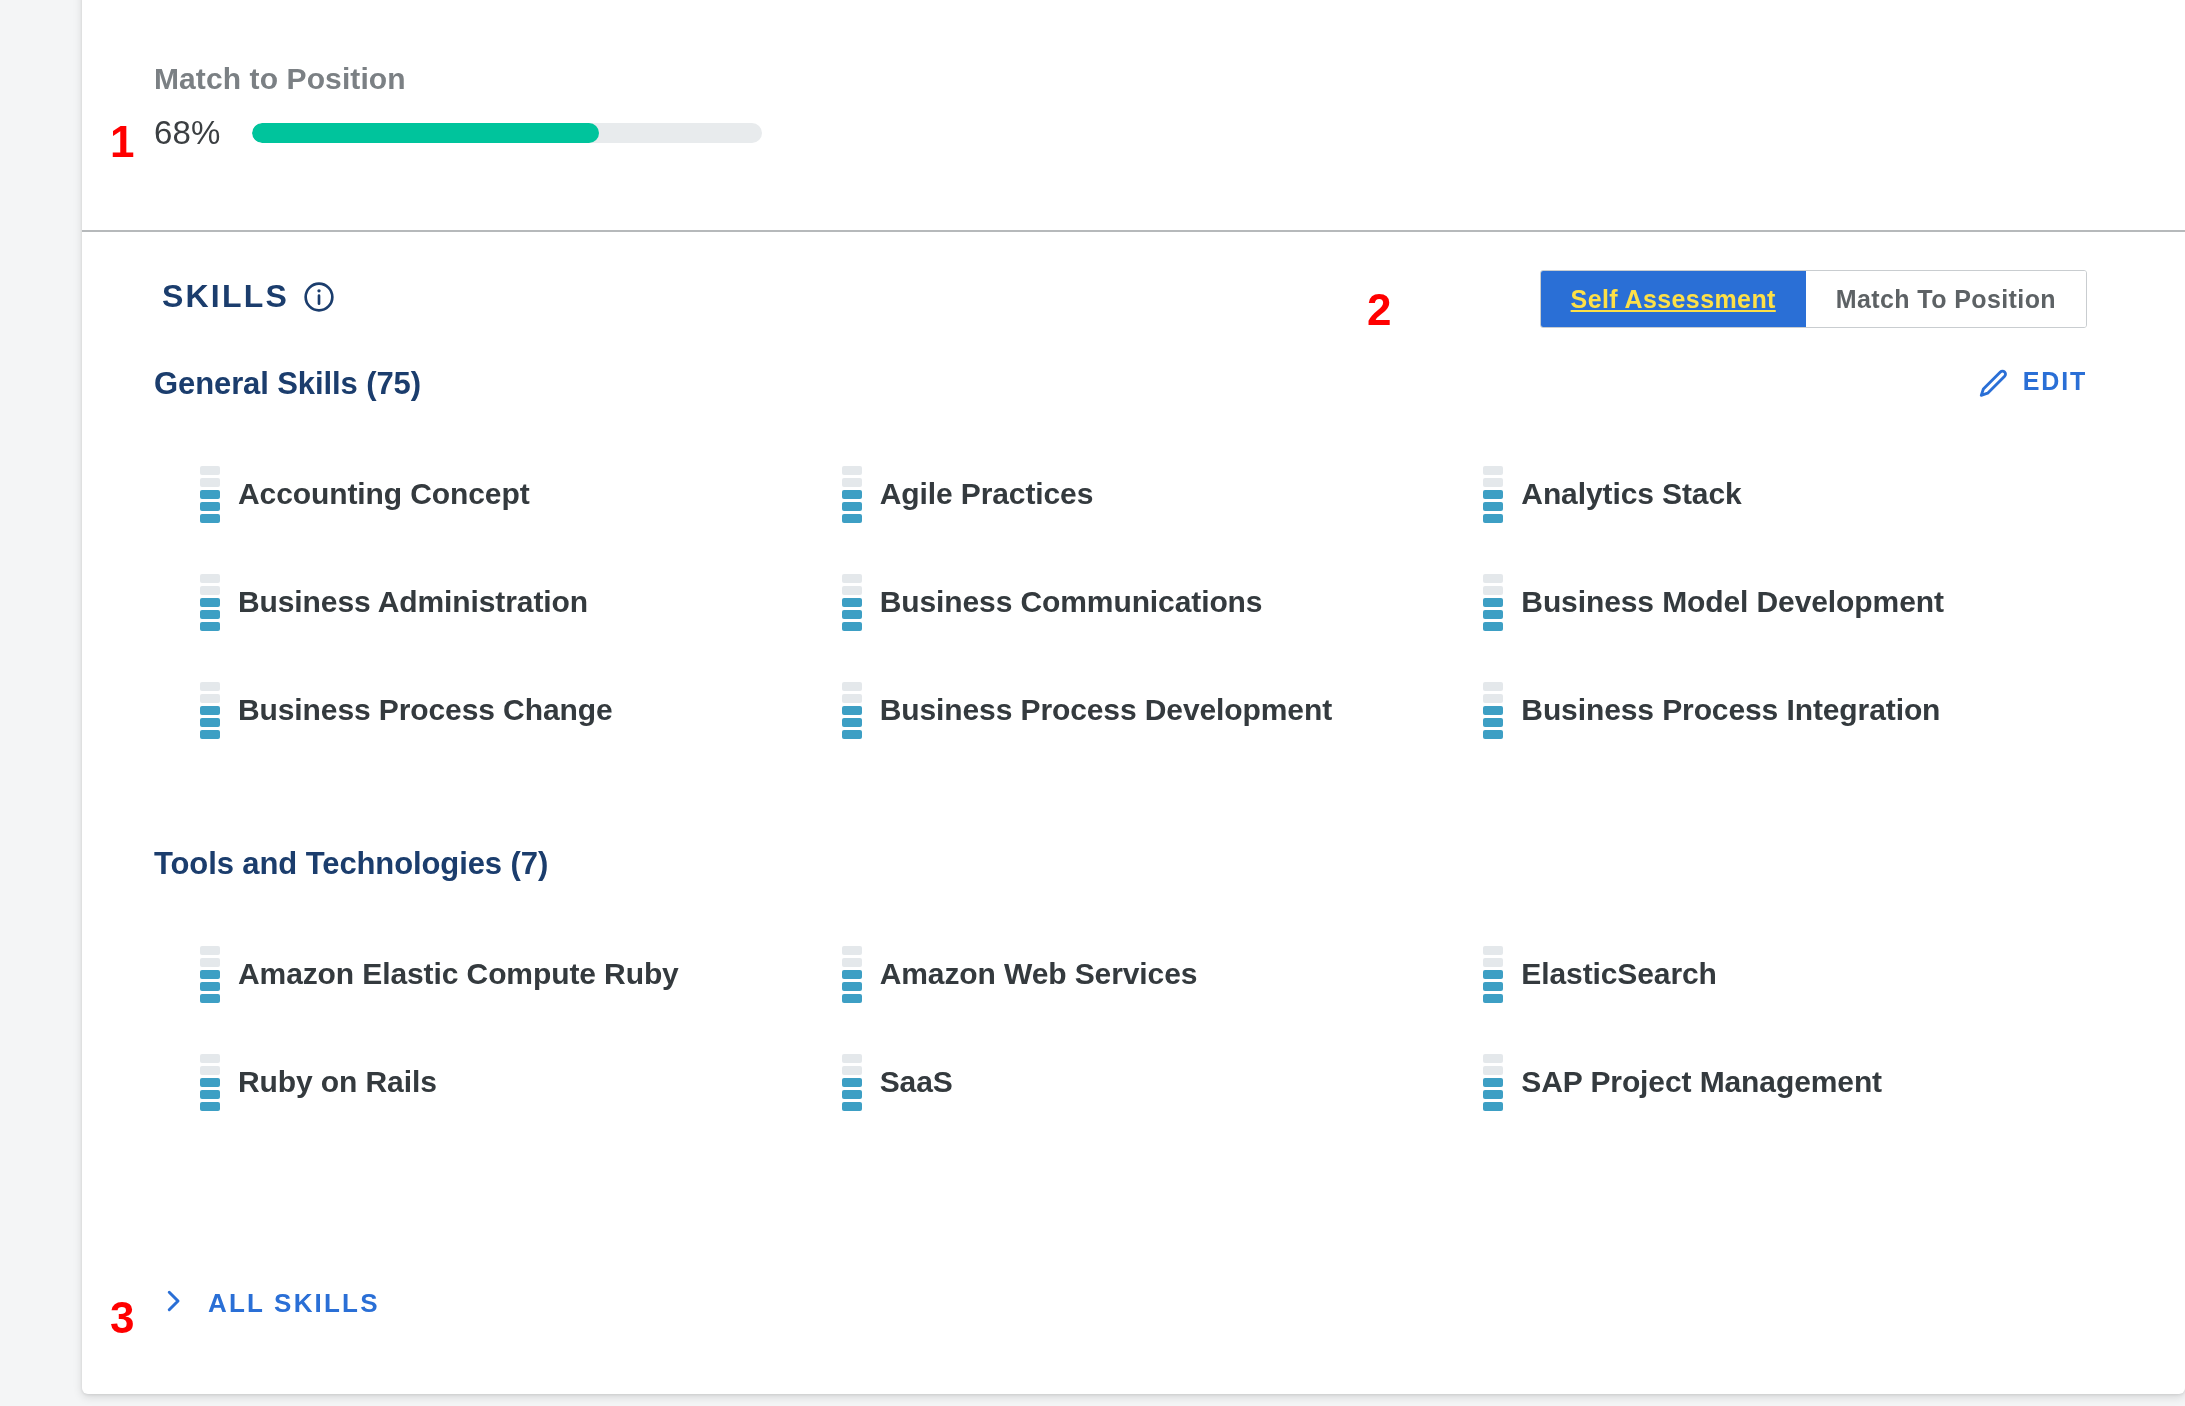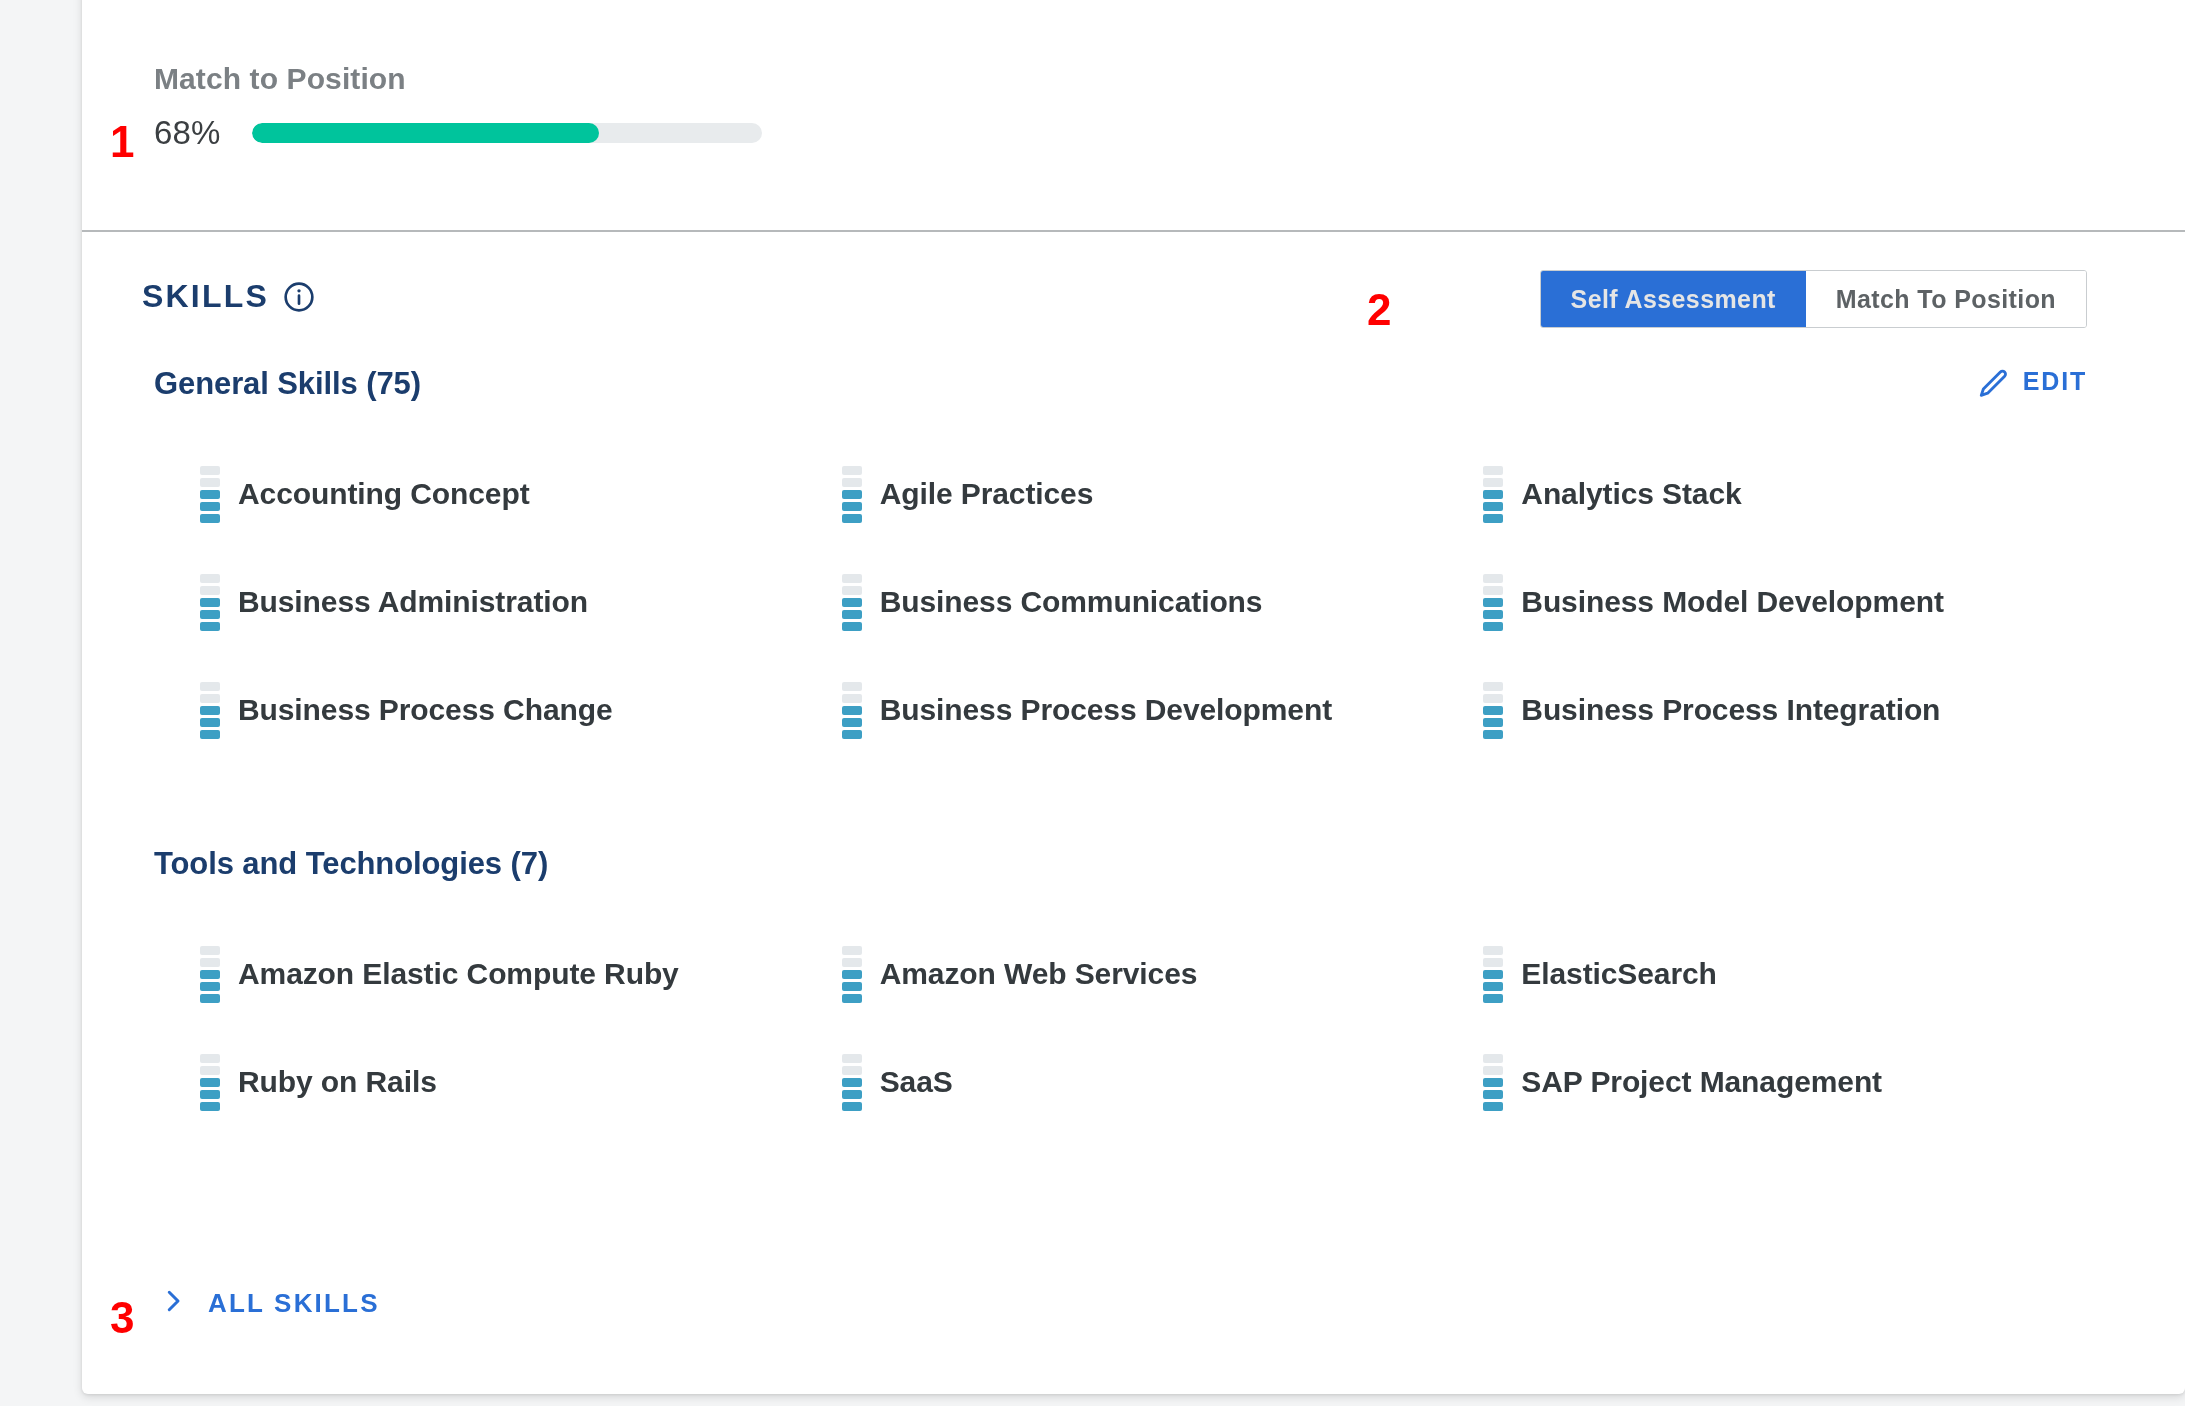--- a/index.html
+++ b/index.html
@@ -92,21 +92,21 @@
   
   .skills-header {
     position: absolute;
     left: 0;
     top: 244px;
     width: 100%;
     height: 130px;
   }
   .skills-title-wrap {
     position: absolute;
-    left: 60px;
+    left: 80px;
     top: 48px;
     display: flex;
     align-items: center;
     gap: 14px;
   }
   .skills-title {
     font-size: 32px;
     font-weight: bold;
     color: #1b3d6d;
     letter-spacing: 2.2px;
@@ -138,21 +138,22 @@
     padding: 0 30px;
     cursor: pointer;
     background: #ffffff;
     color: #5d6265;
     border: none;
     font-family: inherit;
     white-space: nowrap;
   }
   .toggle-btn.active {
     background: #2a6fd6;
-    color: #e5e5e5;
+    color: #fde047;
+    text-decoration: underline;
   }
 
   
   .group-head {
     display: flex;
     align-items: center;
     justify-content: space-between;
     padding: 0 98px 0 72px;
   }
   .group-title {

